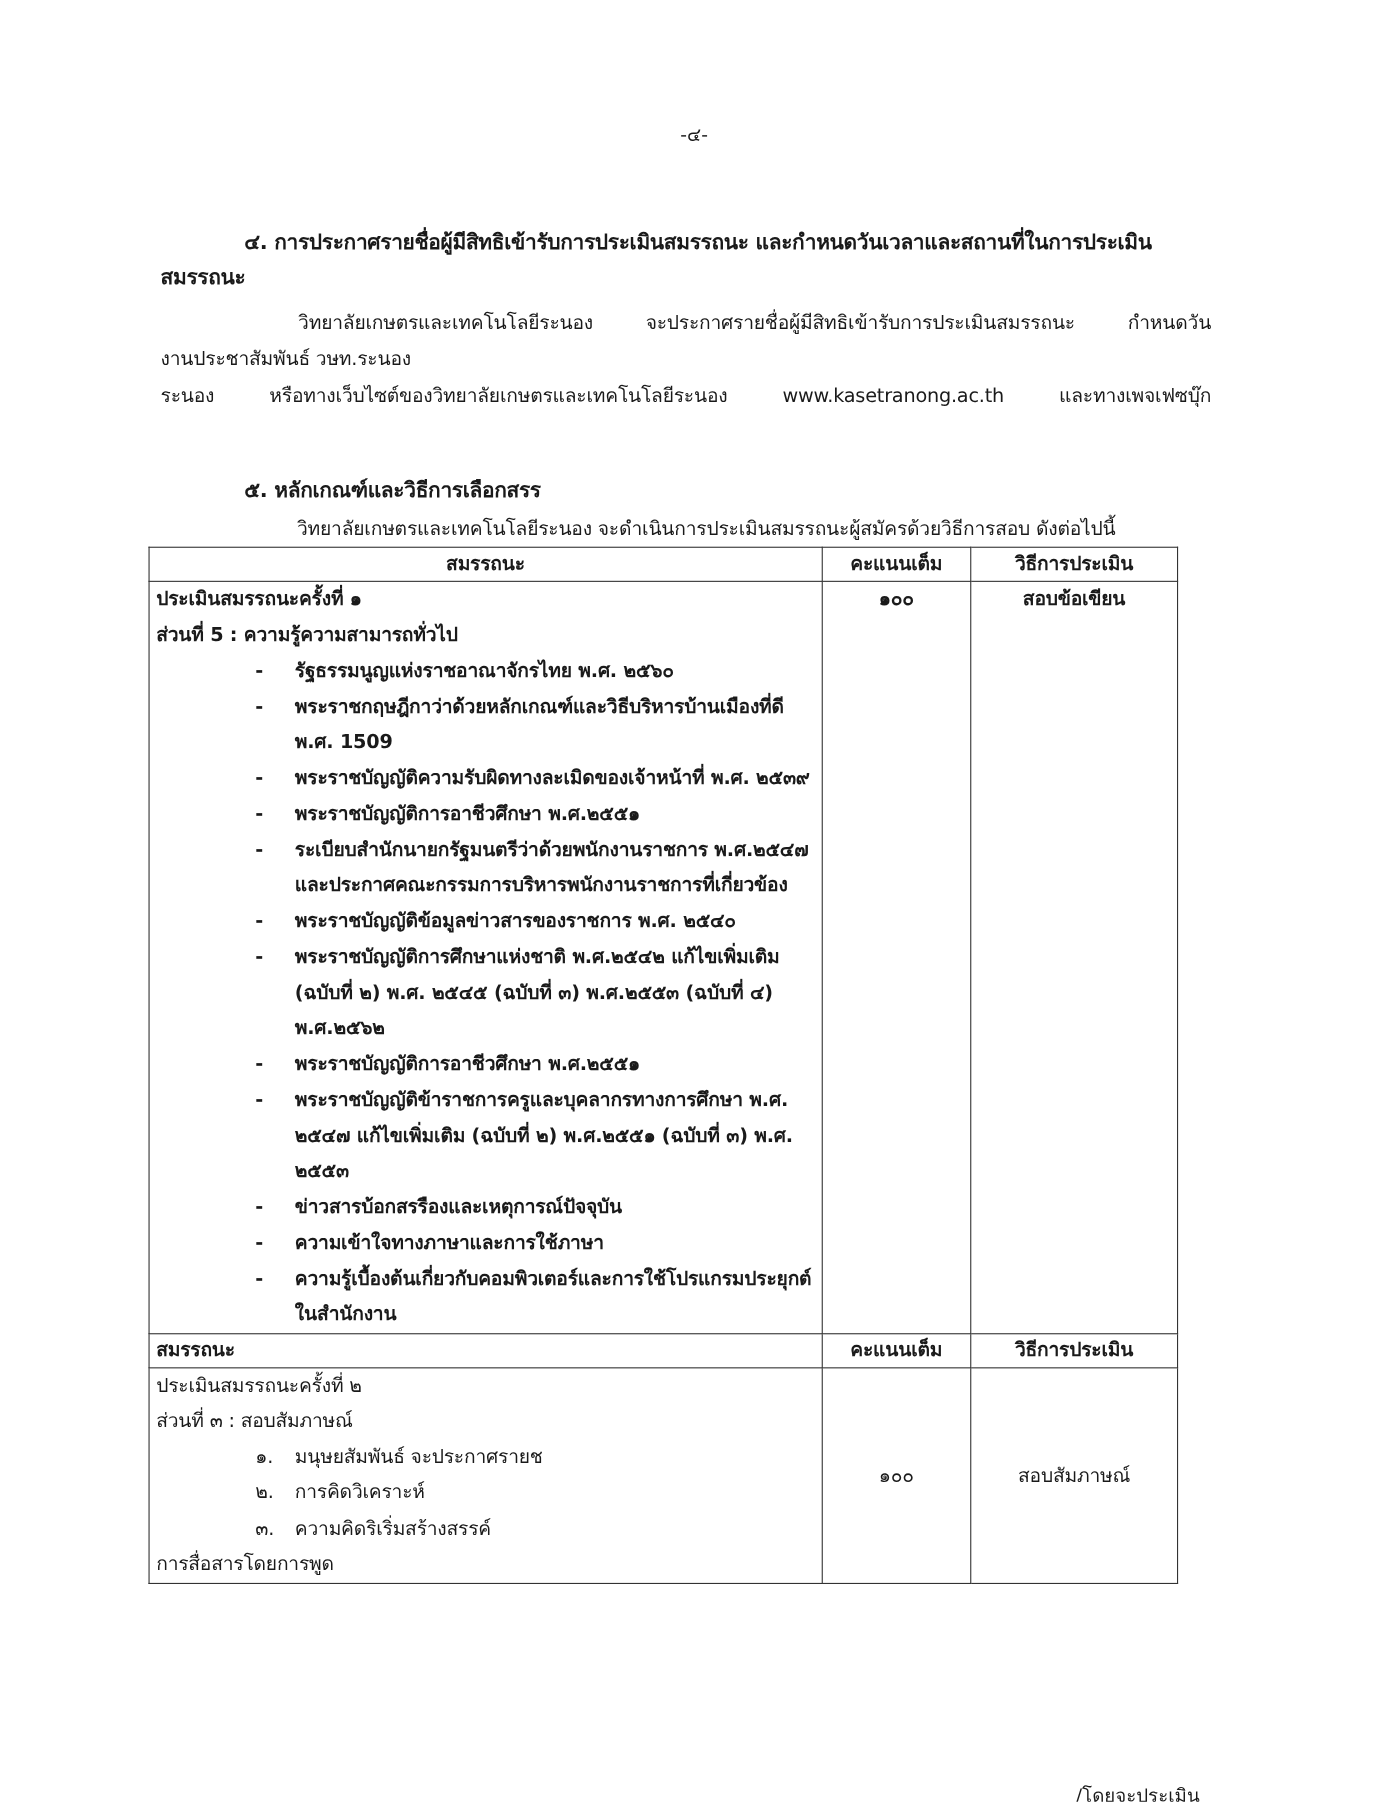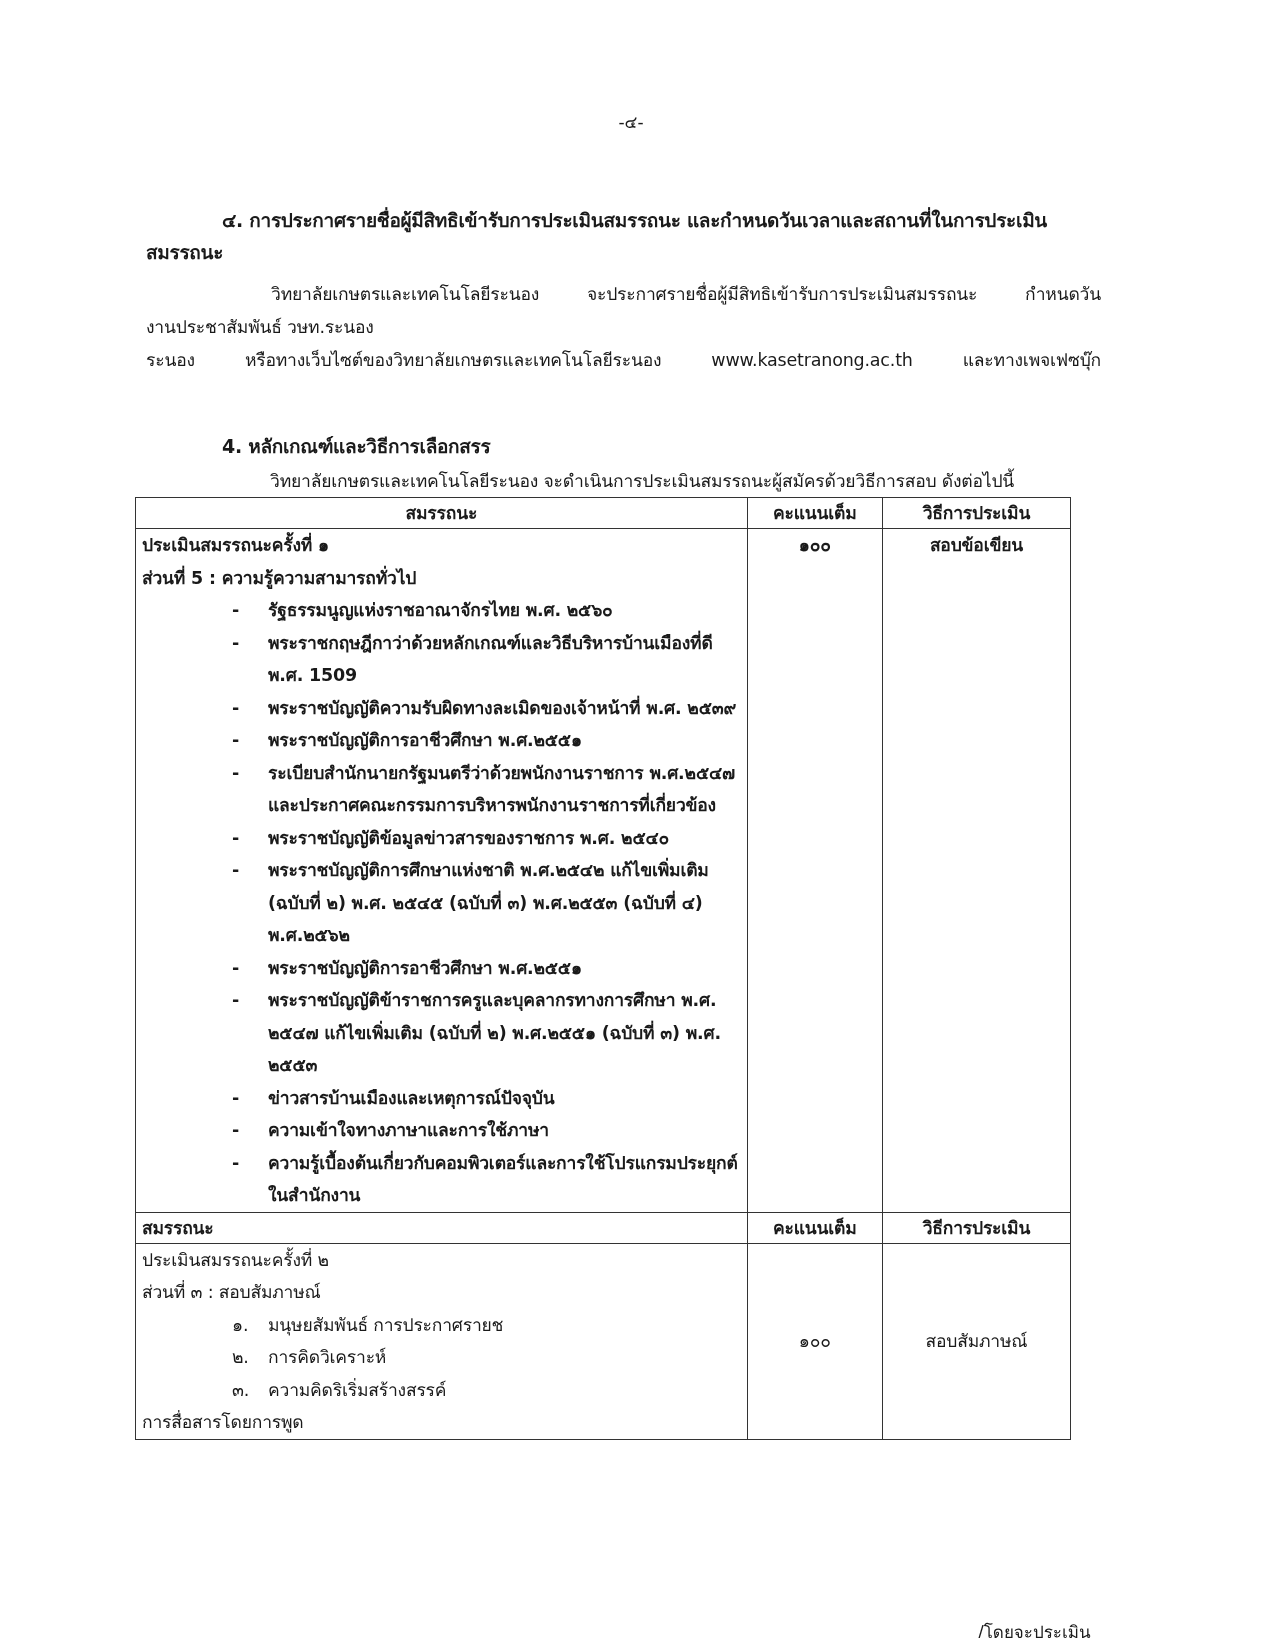--- a/index.html
+++ b/index.html
@@ -128,21 +128,21 @@
   <div class="indent">๔. การประกาศรายชื่อผู้มีสิทธิเข้ารับการประเมินสมรรถนะ และกำหนดวันเวลาและสถานที่ในการประเมิน</div>
   <div>สมรรถนะ</div>
 </div>
 
 <div class="para sec4-para">
   <span class="line first">วิทยาลัยเกษตรและเทคโนโลยีระนอง จะประกาศรายชื่อผู้มีสิทธิเข้ารับการประเมินสมรรถนะ กำหนดวัน</span>
   <span class="line last">งานประชาสัมพันธ์ วษท.ระนอง</span>
   <span class="line">ระนอง หรือทางเว็บไซต์ของวิทยาลัยเกษตรและเทคโนโลยีระนอง www.kasetranong.ac.th และทางเพจเฟซบุ๊ก</span>
 </div>
 
-<div class="section-heading sec5-heading">4. หลักเกณฑ์และวิธีการเลือกสรร</div>
+<div class="section-heading sec5-heading">๕. หลักเกณฑ์และวิธีการเลือกสรร</div>
 <div class="sec5-intro">วิทยาลัยเกษตรและเทคโนโลยีระนอง จะดำเนินการประเมินสมรรถนะผู้สมัครด้วยวิธีการสอบ ดังต่อไปนี้</div>
 
 <table class="criteria">
   <tbody>
       <tr>
     <th class="col-comp">สมรรถนะ</th>
     <th class="col-score">คะแนนเต็ม</th>
     <th class="col-method">วิธีการประเมิน</th>
   </tr>
   <tr class="row1">
@@ -180,21 +180,21 @@
       <div class="bullet-item">
             <span class="dash">-</span>
             <span class="txt">พระราชบัญญัติการอาชีวศึกษา พ.ศ.๒๕๕๑</span>
           </div>
       <div class="bullet-item">
             <span class="dash">-</span>
             <span class="txt">พระราชบัญญัติข้าราชการครูและบุคลากรทางการศึกษา พ.ศ. ๒๕๔๗ แก้ไขเพิ่มเติม (ฉบับที่ ๒) พ.ศ.๒๕๕๑ (ฉบับที่ ๓) พ.ศ. ๒๕๕๓</span>
           </div>
       <div class="bullet-item">
             <span class="dash">-</span>
-            <span class="txt">ข่าวสารบ้านเมืองและเหตุการณ์ปัจจุบัน</span>
+            <span class="txt">ข่าวสารบ้อกสรรืองและเหตุการณ์ปัจจุบัน</span>
           </div>
       <div class="bullet-item">
             <span class="dash">-</span>
             <span class="txt">ความเข้าใจทางภาษาและการใช้ภาษา</span>
           </div>
       <div class="bullet-item">
             <span class="dash">-</span>
             <span class="txt">ความรู้เบื้องต้นเกี่ยวกับคอมพิวเตอร์และการใช้โปรแกรมประยุกต์ ในสำนักงาน</span>
           </div>
     </td>
@@ -205,21 +205,21 @@
     <th class="col-comp left-head">สมรรถนะ</th>
     <th class="col-score">คะแนนเต็ม</th>
     <th class="col-method">วิธีการประเมิน</th>
   </tr>
   <tr>
     <td class="col-comp cell-lines">
       <span class="ln">ประเมินสมรรถนะครั้งที่ ๒</span>
       <span class="ln">ส่วนที่ ๓ :  สอบสัมภาษณ์</span>
       <div class="numbered-item">
             <span class="num">๑.</span>
-            <span>มนุษยสัมพันธ์ การประกาศรายช</span>
+            <span>มนุษยสัมพันธ์ จะประกาศรายช</span>
           </div>
       <div class="numbered-item">
             <span class="num">๒.</span>
             <span>การคิดวิเคราะห์</span>
           </div>
       <div class="numbered-item">
             <span class="num">๓.</span>
             <span>ความคิดริเริ่มสร้างสรรค์</span>
           </div>
       <span class="ln">การสื่อสารโดยการพูด</span>

